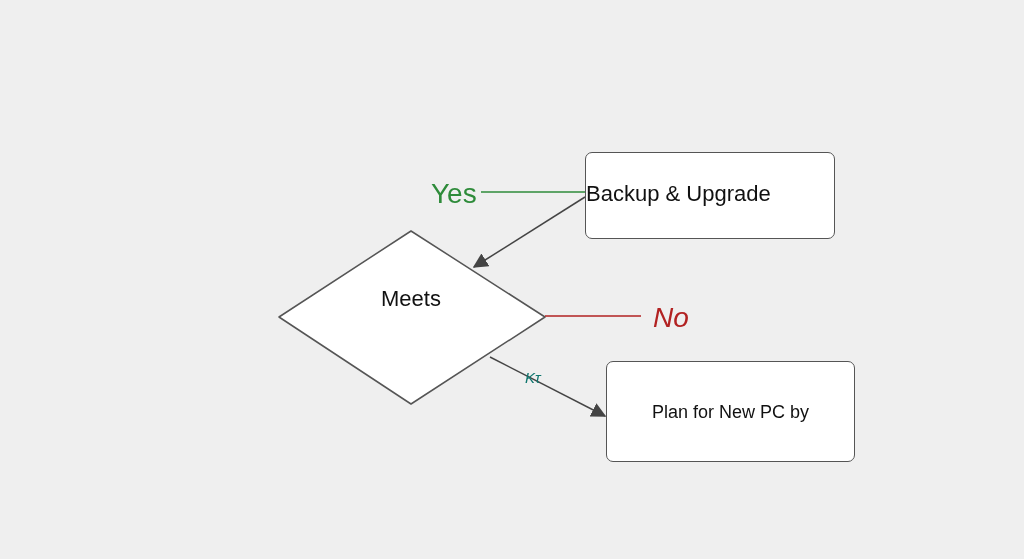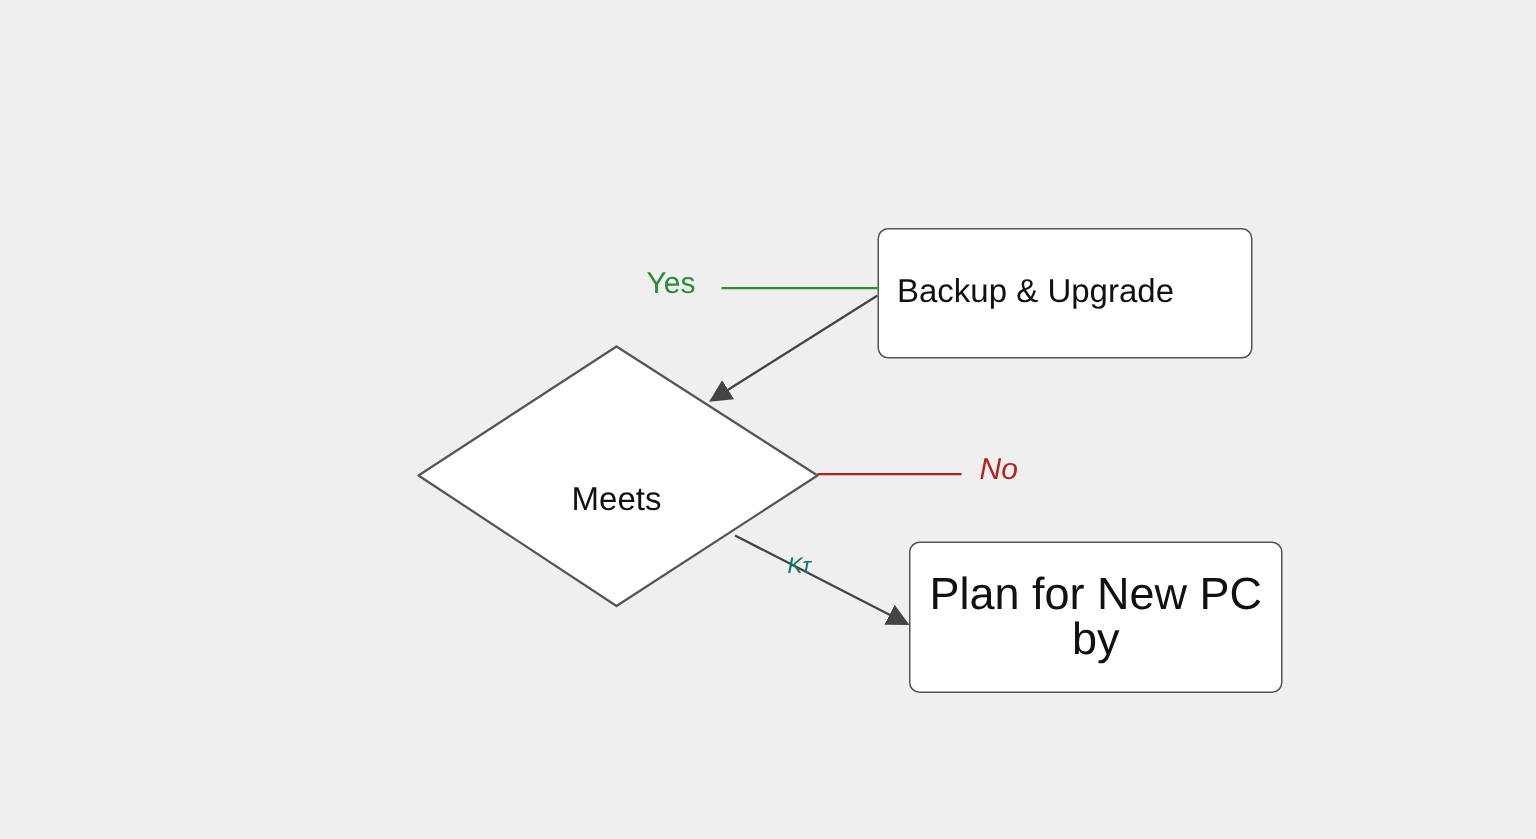--- a/index.html
+++ b/index.html
@@ -1,43 +1,43 @@
 <!DOCTYPE html>
 <html><head>
 <meta charset="utf-8">
 <style>
   html,body{margin:0;padding:0;}
   body{width:1024px;height:559px;background:#efefef;position:relative;overflow:hidden;font-family:"Liberation Sans",sans-serif;}
   svg{position:absolute;left:0;top:0;}
   .box{position:absolute;background:#fff;border:1.5px solid #555;border-radius:7px;box-sizing:border-box;display:flex;align-items:center;color:#111;}
-  .lbl{position:absolute;font-size:20px;}
+  .lbl{position:absolute;font-size:28px;}
 </style>
 </head>
 <body>
 
 <svg width="1024" height="559">
   <defs>
     <marker id="ah" markerWidth="10" markerHeight="10" refX="9" refY="5" orient="auto">
       <path d="M0,0 L10,5 L0,10 z" fill="#444"></path>
     </marker>
   </defs>
   <polygon points="279,317 411,231 545,317 411,404" fill="#fff" stroke="#555" stroke-width="1.5" stroke-linejoin="round"></polygon>
   <line x1="481" y1="192" x2="585" y2="192" stroke="#2e8b3a" stroke-width="1.5"></line>
   <line x1="585" y1="197" x2="474" y2="267" stroke="#444" stroke-width="1.5" marker-end="url(#ah)"></line>
   <line x1="545" y1="316" x2="641" y2="316" stroke="#b22222" stroke-width="1.5"></line>
   <line x1="490" y1="357" x2="605" y2="416" stroke="#444" stroke-width="1.5" marker-end="url(#ah)"></line>
 </svg>
 
-<div class="box" style="left:585px;top:152px;width:250px;height:87px;padding-left:12px;">
+<div class="box" style="left:585px;top:152px;width:250px;height:87px;">
   <span style="font-size:22px;margin-top:-4px;">Backup &amp; Upgrade</span>
 </div>
 
-<div style="position:absolute;left:300px;top:285px;width:222px;text-align:center;font-size:22px;line-height:28px;color:#111;margin-top:34px;">
+<div style="position:absolute;left:300px;top:285px;width:222px;text-align:center;font-size:22px;line-height:28px;color:#111;">
   <div>Meets</div>
 </div>
 
-<div class="box" style="left:606px;top:361px;width:249px;height:101px;justify-content:center;flex-direction:column;text-align:center;font-size:30px;line-height:30px;">
+<div class="box" style="left:606px;top:361px;width:249px;height:101px;justify-content:center;flex-direction:column;text-align:center;font-size:18px;line-height:30px;">
   <div>Plan for New PC by</div>
 </div>
 
 <span class="lbl" style="left:431px;top:178px;color:#2e8b3a;">Yes</span>
 <span class="lbl" style="left:653px;top:302px;color:#b22222;font-style:italic;">No</span>
 <span class="lbl" style="left:525px;top:369px;font-size:15px;color:#0f766e;font-style:italic;">Kτ</span>
 
 </body></html>

